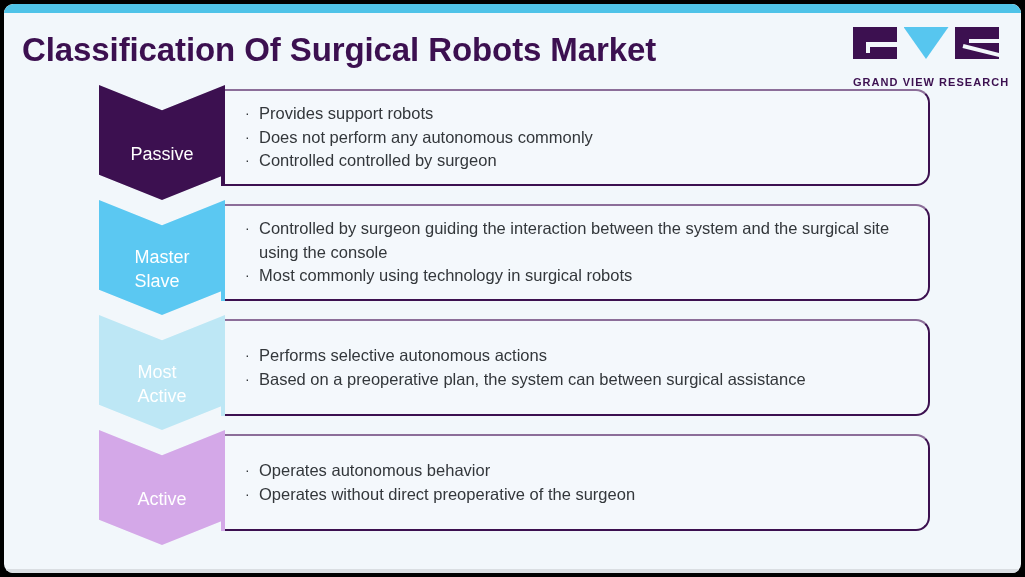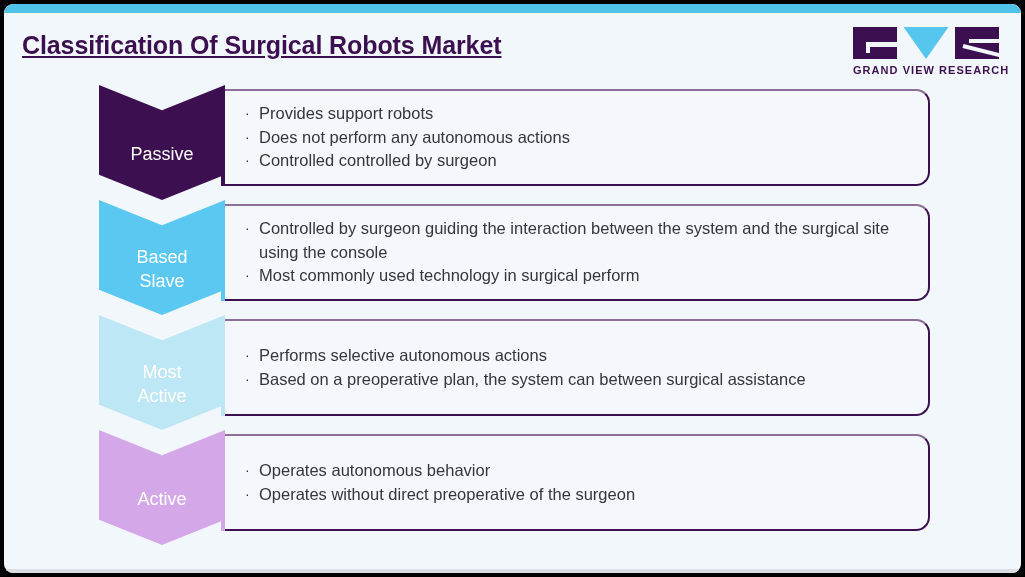--- a/index.html
+++ b/index.html
@@ -56,26 +56,25 @@
     left: 0;
     top: 9px;
     width: 1017px;
     height: 72px;
   }
 
   .page-title {
     position: absolute;
     left: 18px;
     top: 18px;
-    font-size: 25px;
+    font-size: 33px;
     font-weight: bold;
     color: #3C1050;
     letter-spacing: -0.1px;
     white-space: nowrap;
-    text-decoration: underline;
   }
 
   
   .logo {
     position: absolute;
     right: 22px;
     top: 14px;
     width: 146px;
   }
 
@@ -140,21 +139,21 @@
     content: "";
     position: absolute;
     left: 14px;
     top: 12px;
     width: 34px;
     height: 4px;
     background: #F2F7FB;
   }
 
   .logo-caption {
-    margin-top: 5px;
+    margin-top: 17px;
     font-size: 11px;
     font-weight: bold;
     color: #3C1050;
     letter-spacing: 1.05px;
     text-align: right;
     white-space: nowrap;
   }
 
   
   .rows {
@@ -180,21 +179,21 @@
     display: flex;
     align-items: center;
     justify-content: center;
     z-index: 3;
   }
 
   .chevron-label {
     color: #FFFFFF;
     font-size: 18px;
     line-height: 1.3;
-    text-align: center;
+    text-align: left;
     margin-top: 24px;
     white-space: pre-line;
   }
 
   
   .content-box {
     position: absolute;
     left: 219px;
     top: 4px;
     width: 707px;
@@ -262,45 +261,45 @@
     <div class="rows" id="rows-container">
         <div class="row">
           <div class="content-box">
             <div class="edge" style="background: rgb(60, 16, 80);"></div>
             <div class="bullet-line">
               <span class="bullet-mark">·</span>
               <span class="bullet-text">Provides support robots</span>
             </div>
             <div class="bullet-line">
               <span class="bullet-mark">·</span>
-              <span class="bullet-text">Does not perform any autonomous actions</span>
+              <span class="bullet-text">Does not perform any autonomous commonly</span>
             </div>
             <div class="bullet-line">
               <span class="bullet-mark">·</span>
               <span class="bullet-text">Controlled controlled by surgeon</span>
             </div>
           </div>
           <div class="chevron" style="background: rgb(60, 16, 80);">
             <div class="chevron-label">Passive</div>
           </div>
         </div>
         <div class="row">
           <div class="content-box">
             <div class="edge" style="background: rgb(91, 200, 242);"></div>
             <div class="bullet-line">
               <span class="bullet-mark">·</span>
               <span class="bullet-text">Controlled by surgeon guiding the interaction between the system and the surgical site using the console</span>
             </div>
             <div class="bullet-line">
               <span class="bullet-mark">·</span>
-              <span class="bullet-text">Most commonly used technology in surgical perform</span>
+              <span class="bullet-text">Most commonly using technology in surgical robots</span>
             </div>
           </div>
           <div class="chevron" style="background: rgb(91, 200, 242);">
-            <div class="chevron-label">Based
+            <div class="chevron-label">Master
 Slave</div>
           </div>
         </div>
         <div class="row">
           <div class="content-box">
             <div class="edge" style="background: rgb(189, 231, 245);"></div>
             <div class="bullet-line">
               <span class="bullet-mark">·</span>
               <span class="bullet-text">Performs selective autonomous actions</span>
             </div>

